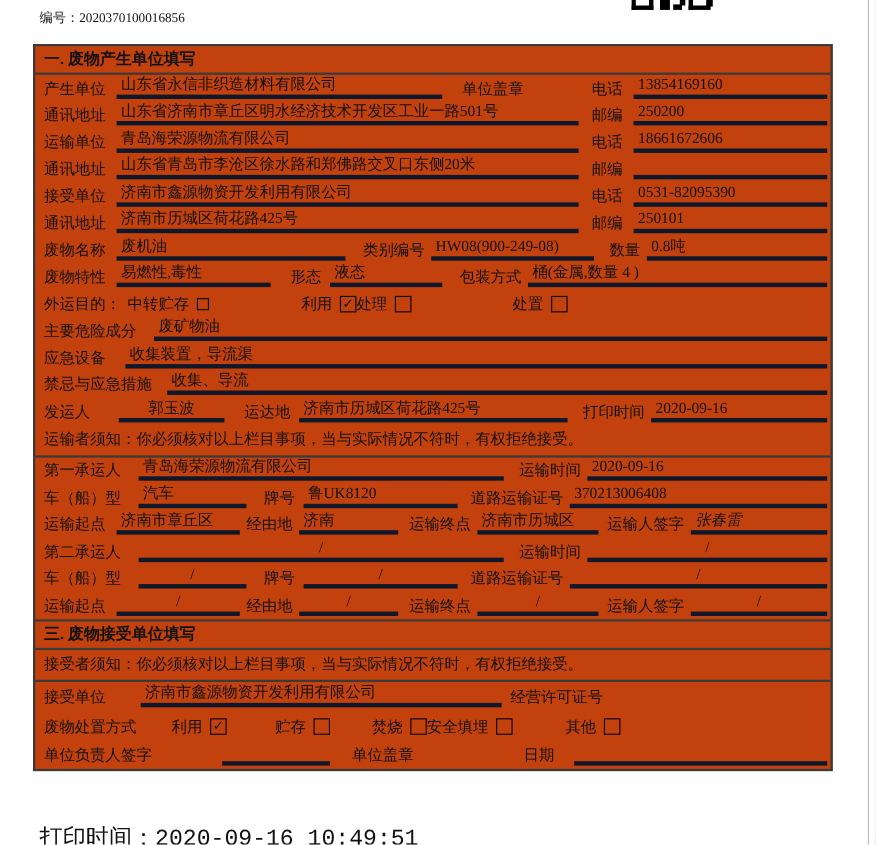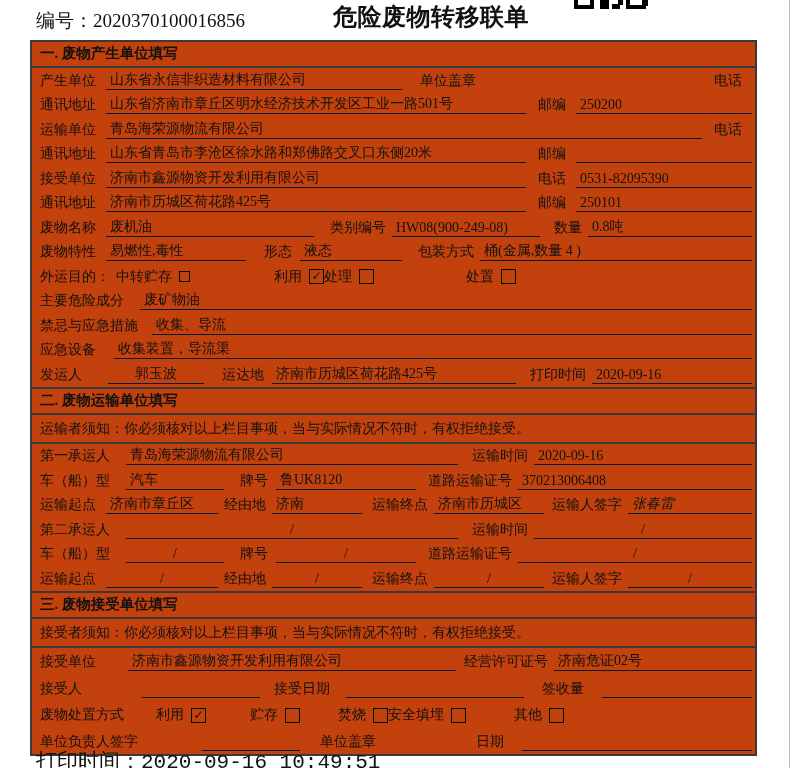--- a/index.html
+++ b/index.html
@@ -1,34 +1,34 @@
 <!DOCTYPE html>
 <html><head>
 <meta charset="utf-8">
 <style>
   html,body{margin:0;padding:0;background:#fff;}
   .page{
     position:relative;width:796px;height:768px;background:#ffffff;
     font-family:"Liberation Serif","DejaVu Serif",serif;
     color:#111;overflow:hidden;
   }
-  .doc-no{position:absolute;top:8px;left:36px;font-size:19px;white-space:nowrap;}
+  .doc-no{position:absolute;top:8px;left:36px;font-size:12px;white-space:nowrap;}
   .doc-title{position:absolute;top:1px;left:333px;font-size:24px;font-weight:bold;white-space:nowrap;letter-spacing:0.5px;}
   .qr-frag{position:absolute;top:0;left:574px;width:78px;height:9px;}
   .edge-line{position:absolute;top:0;left:789px;width:1px;height:768px;background:#b8b8b8;}
 
   .tbl{position:absolute;top:40px;left:30px;width:727px;border:2px solid #3a3a3a;box-sizing:border-box;background:#c2410c;}
   .sec-h{height:21px;padding:2px 8px 1px;font-size:14.5px;font-weight:bold;border-bottom:2px solid #3a3a3a;}
   .sec-h.mid{border-top:2px solid #3a3a3a;}
   .notice-row{height:26px;line-height:26px;padding:1px 8px 0;font-size:14px;border-bottom:2px solid #3a3a3a;white-space:nowrap;}
 
   .f-row{display:flex;align-items:flex-end;height:24.5px;padding:0 3px 3px 8px;font-size:14px;box-sizing:border-box;white-space:nowrap;}
   .s3 .f-row{height:26.5px;}
   .lb{flex:none;}
-  .v{border-bottom:1px solid #0f172a;padding:0 4px;box-sizing:border-box;overflow:hidden;}
+  .v{border-bottom:4px solid #0f172a;padding:0 4px;box-sizing:border-box;overflow:hidden;}
   .v.grow{flex:1;}
   .ctr{text-align:center;}
   .spacer{flex:1;}
 
   .w-lb{width:62px;} .w-lb80{width:80px;} .w-lb92{width:92px;} .w-lb104{width:104px;} .w-lb96{width:96px;}
   .rlb{width:38px;margin-left:12px;flex:none;}
   .rv{width:176px;flex:none;}
 
   .cbg{display:inline-flex;align-items:center;flex:none;}
   .cb{display:inline-block;width:13px;height:13px;border:1px solid #000;margin-left:7px;font-size:12px;line-height:13px;text-align:center;font-family:"DejaVu Sans",sans-serif;}
@@ -38,21 +38,20 @@
 </style>
 </head>
 <body>
 
 <div class="page">
 
   <div class="doc-no">
     <span>编号：</span><span>2020370100016856</span>
   </div>
 
-  <div class="doc-title">危险废物转移联单</div>
 
   <svg class="qr-frag" viewBox="0 0 78 9" xmlns="http://www.w3.org/2000/svg">
     <rect x="0" y="0" width="4" height="9" fill="#000"></rect>
       <rect x="0" y="5" width="20" height="4" fill="#000"></rect>
     <rect x="16" y="0" width="4" height="9" fill="#000"></rect>
     <rect x="26" y="0" width="9" height="9" fill="#000"></rect>
     <rect x="38" y="4" width="8" height="5" fill="#000"></rect>
     <rect x="44" y="0" width="5" height="5" fill="#000"></rect>
     <rect x="52" y="0" width="4" height="9" fill="#000"></rect>
       <rect x="52" y="5" width="20" height="4" fill="#000"></rect>
@@ -64,33 +63,35 @@
   <div class="tbl">
 
     <div class="sec-h">一. 废物产生单位填写</div>
 
     <div class="f-row">
       <span class="lb w-lb">产生单位</span>
       <span class="v" style="width:296px;margin-left:4px;">山东省永信非织造材料有限公司</span>
       <span class="lb" style="margin-left:18px;">单位盖章</span>
       <span class="spacer"></span>
       <span class="lb rlb">电话</span>
+      <span class="v rv">13854169160</span>
     </div>
 
     <div class="f-row">
       <span class="lb w-lb">通讯地址</span>
       <span class="v grow" style="margin-left:4px;">山东省济南市章丘区明水经济技术开发区工业一路501号</span>
       <span class="lb rlb">邮编</span>
       <span class="v rv">250200</span>
     </div>
 
     <div class="f-row">
       <span class="lb w-lb">运输单位</span>
       <span class="v grow" style="margin-left:4px;">青岛海荣源物流有限公司</span>
       <span class="lb rlb">电话</span>
+      <span class="v rv">18661672606</span>
     </div>
 
     <div class="f-row">
       <span class="lb w-lb">通讯地址</span>
       <span class="v grow" style="margin-left:4px;">山东省青岛市李沧区徐水路和郑佛路交叉口东侧20米</span>
       <span class="lb rlb">邮编</span>
       <span class="v rv"></span>
     </div>
 
     <div class="f-row">
@@ -144,39 +145,38 @@
         <span class="cb"></span>
       </span>
     </div>
 
     <div class="f-row">
       <span class="lb w-lb92">主要危险成分</span>
       <span class="v grow" style="margin-left:8px;">废矿物油</span>
     </div>
 
     <div class="f-row">
+      <span class="lb" style="width:66px;">应急设备</span>
+      <span class="v grow" style="margin-left:8px;">收集装置，导流渠</span>
+    </div>
+
+    <div class="f-row">
       <span class="lb w-lb104">禁忌与应急措施</span>
       <span class="v grow" style="margin-left:8px;">收集、导流</span>
-    </div>
-
-    <div class="f-row">
-      <span class="lb" style="width:66px;">应急设备</span>
-      <span class="v grow" style="margin-left:8px;">收集装置，导流渠</span>
     </div>
 
     <div class="f-row">
       <span class="lb w-lb">发运人</span>
       <span class="v ctr" style="width:96px;margin-left:6px;">郭玉波</span>
       <span class="lb" style="margin-left:18px;">运达地</span>
       <span class="v" style="width:244px;margin-left:8px;">济南市历城区荷花路425号</span>
       <span class="lb" style="margin-left:14px;">打印时间</span>
       <span class="v grow" style="margin-left:6px;">2020-09-16</span>
     </div>
 
-    <div class="sec-h mid">二. 废物运输单位填写</div>
     <div class="notice-row">运输者须知：你必须核对以上栏目事项，当与实际情况不符时，有权拒绝接受。</div>
 
     <div class="f-row">
       <span class="lb w-lb80">第一承运人</span>
       <span class="v" style="width:332px;margin-left:6px;">青岛海荣源物流有限公司</span>
       <span class="lb" style="margin-left:14px;">运输时间</span>
       <span class="v grow" style="margin-left:6px;">2020-09-16</span>
     </div>
 
     <div class="f-row">
@@ -227,31 +227,22 @@
     </div>
 
     <div class="sec-h mid">三. 废物接受单位填写</div>
     <div class="notice-row">接受者须知：你必须核对以上栏目事项，当与实际情况不符时，有权拒绝接受。</div>
 
     <div class="s3">
       <div class="f-row">
         <span class="lb w-lb80">接受单位</span>
         <span class="v" style="width:328px;margin-left:8px;">济南市鑫源物资开发利用有限公司</span>
         <span class="lb" style="margin-left:8px;">经营许可证号</span>
-        <span class="v grow" style="margin-left:6px;">济南危证02号</span>
       </div>
 
-      <div class="f-row">
-        <span class="lb" style="width:72px;">接受人</span>
-        <span class="v" style="width:118px;margin-left:30px;"></span>
-        <span class="lb" style="margin-left:14px;">接受日期</span>
-        <span class="v" style="width:178px;margin-left:16px;"></span>
-        <span class="lb" style="margin-left:18px;">签收量</span>
-        <span class="v grow" style="margin-left:18px;"></span>
-      </div>
 
       <div class="f-row">
         <span class="lb w-lb96">废物处置方式</span>
         <span class="cbg" style="margin-left:20px;">
           <span>利用</span>
           <span class="cb">✓</span>
         </span>
         <span class="cbg" style="margin-left:44px;">
           <span>贮存</span>
           <span class="cb"></span>

